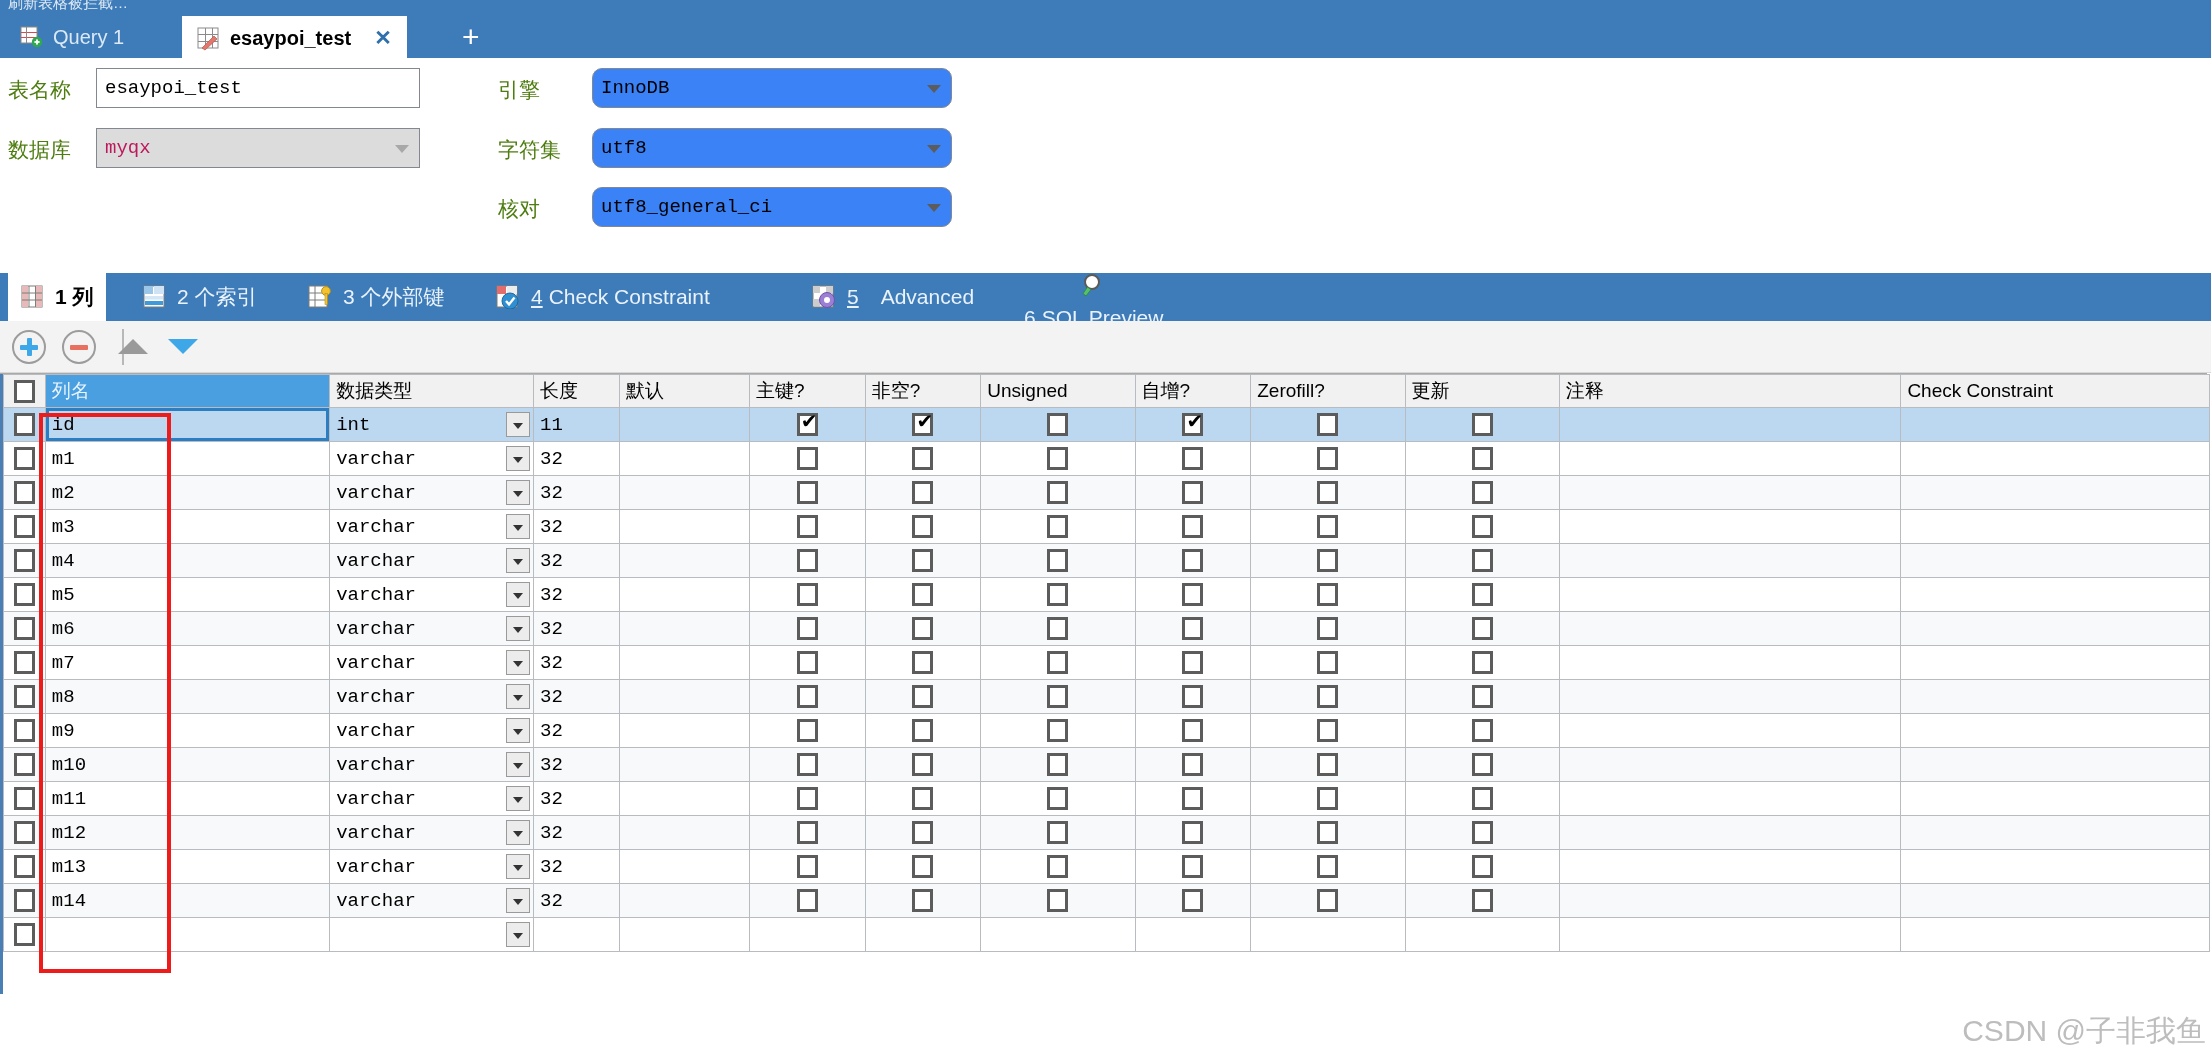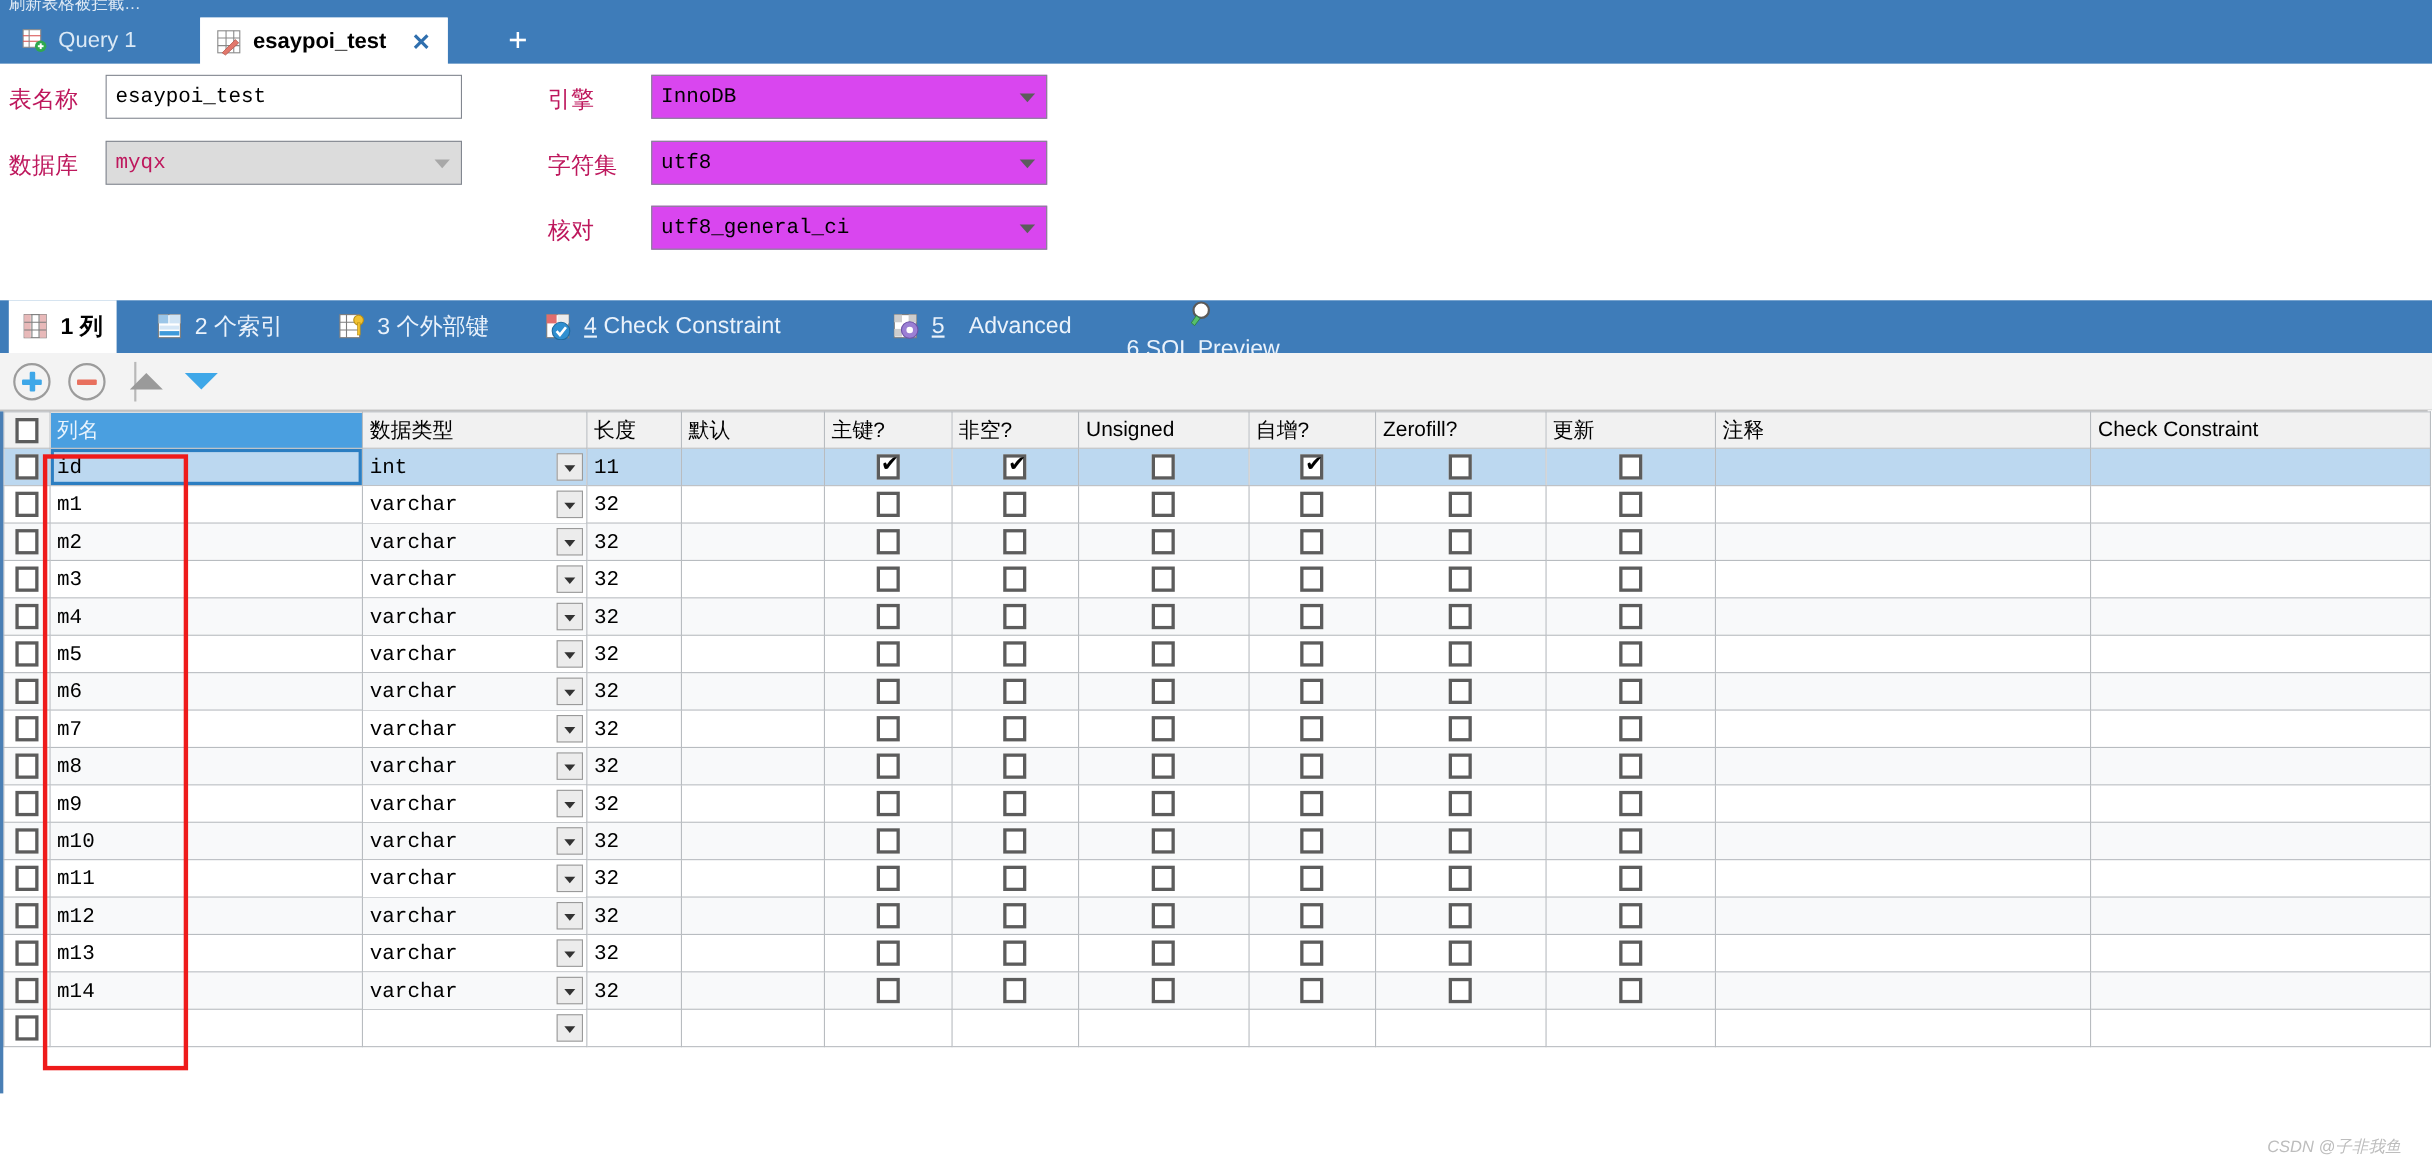--- a/index.html
+++ b/index.html
@@ -55,31 +55,31 @@
 
   
   .mini-grid { width: 24px; height: 22px; position: relative; flex: none; }
 
   
   #form-area {
     position: absolute; left: 0; top: 58px; width: 2211px; height: 215px;
     background: #ffffff;
   }
   .fld-label {
-    position: absolute; font-size: 21px; color: #be185d;
+    position: absolute; font-size: 21px; color: #4d7c0f;
     font-family: "Liberation Sans", sans-serif; white-space: nowrap;
   }
   .fld-box {
     position: absolute; border: 1px solid #828790;
     font-family: "Liberation Mono", monospace; font-size: 19px;
     display: flex; align-items: center; padding: 0 8px; color: #000;
   }
   .fld-box.white { background: #ffffff; }
   .fld-box.grey  { background: #dcdcdc; color: #be185d; }
-  .fld-box.combo { background: #d946ef; }
+  .fld-box.combo { background: #3b82f6; border-radius: 10px; }
   .caret {
     position: absolute; right: 10px; top: 50%; margin-top: -3px;
     width: 0; height: 0;
     border-left: 7px solid transparent; border-right: 7px solid transparent;
     border-top: 8px solid #5c5c5c;
   }
   .caret.light { border-top-color: #a8a8a8; }
 
   
   #sectabs {
@@ -172,24 +172,23 @@
 
   
   #red-box {
     position: absolute; left: 39px; top: 413px;
     width: 132px; height: 560px;
     border: 4px solid #ee1b1b; pointer-events: none; z-index: 40;
   }
 
   
   #watermark {
-    position: absolute; right: 28px; bottom: 10px;
-    font-size: 15px; color: #bdbdbd;
+    position: absolute; right: 5px; bottom: 10px;
+    font-size: 30px; color: #bdbdbd;
     font-family: "Liberation Sans", sans-serif;
-    font-style: italic;
   }
 </style>
 </head>
 <body>
 
 <div id="app">
 
   <div id="title-strip">
     <span class="ghost">刷新表格被拦截…</span>
   </div>

